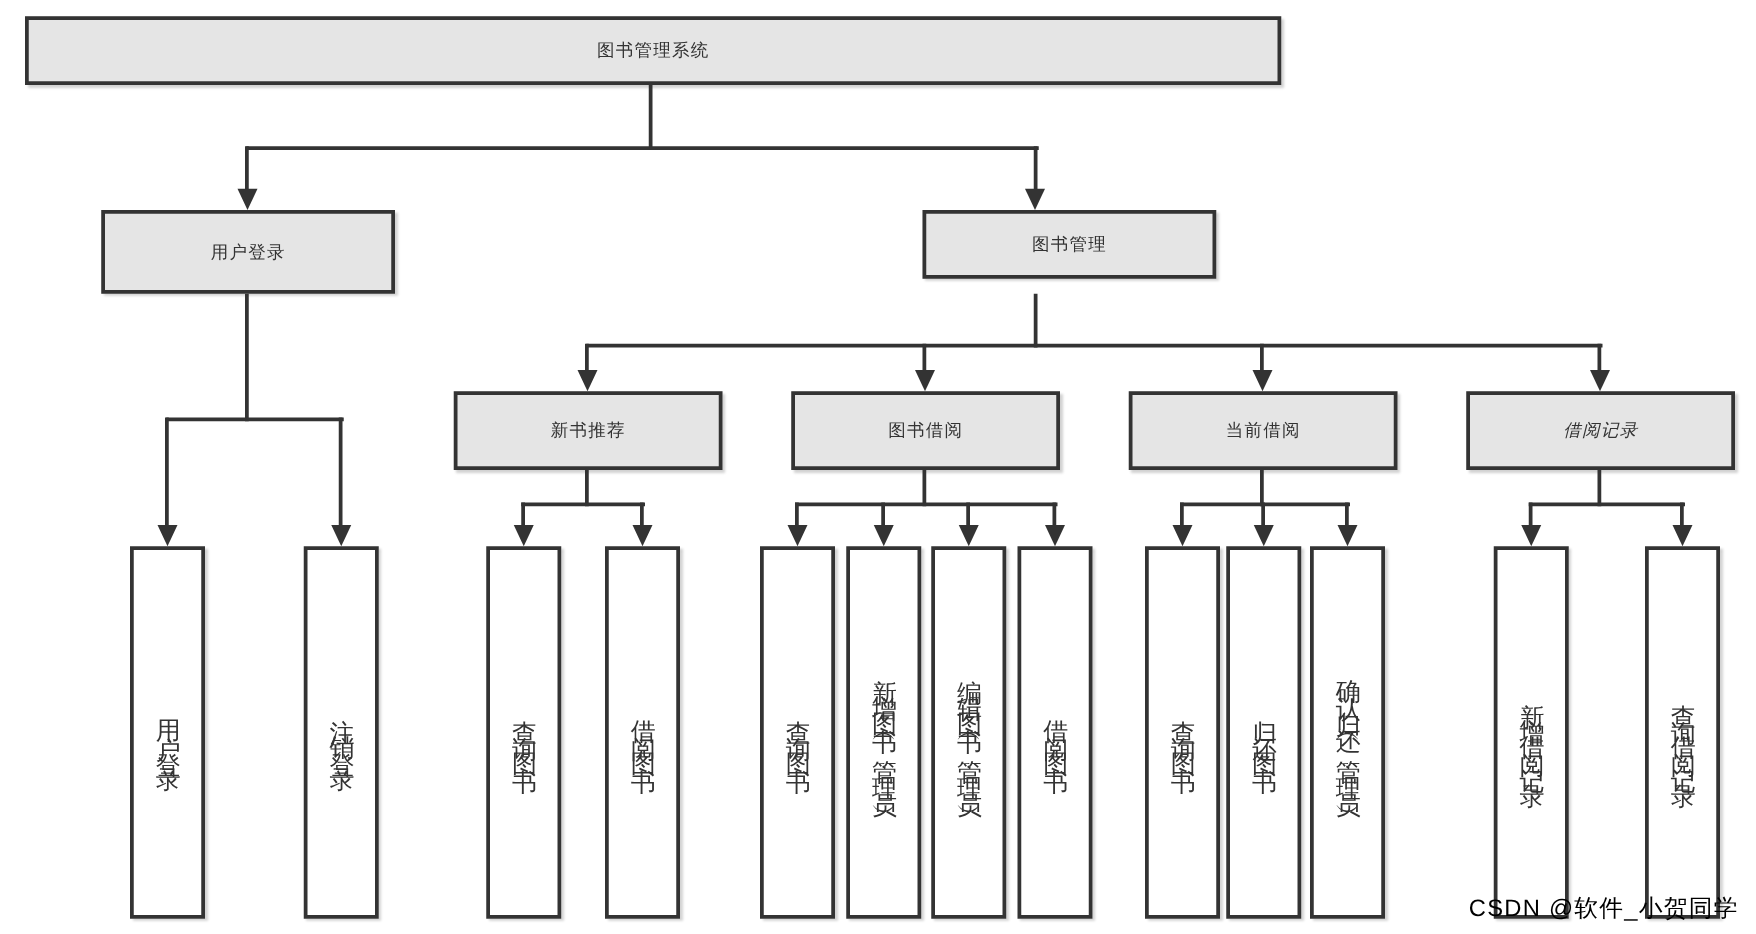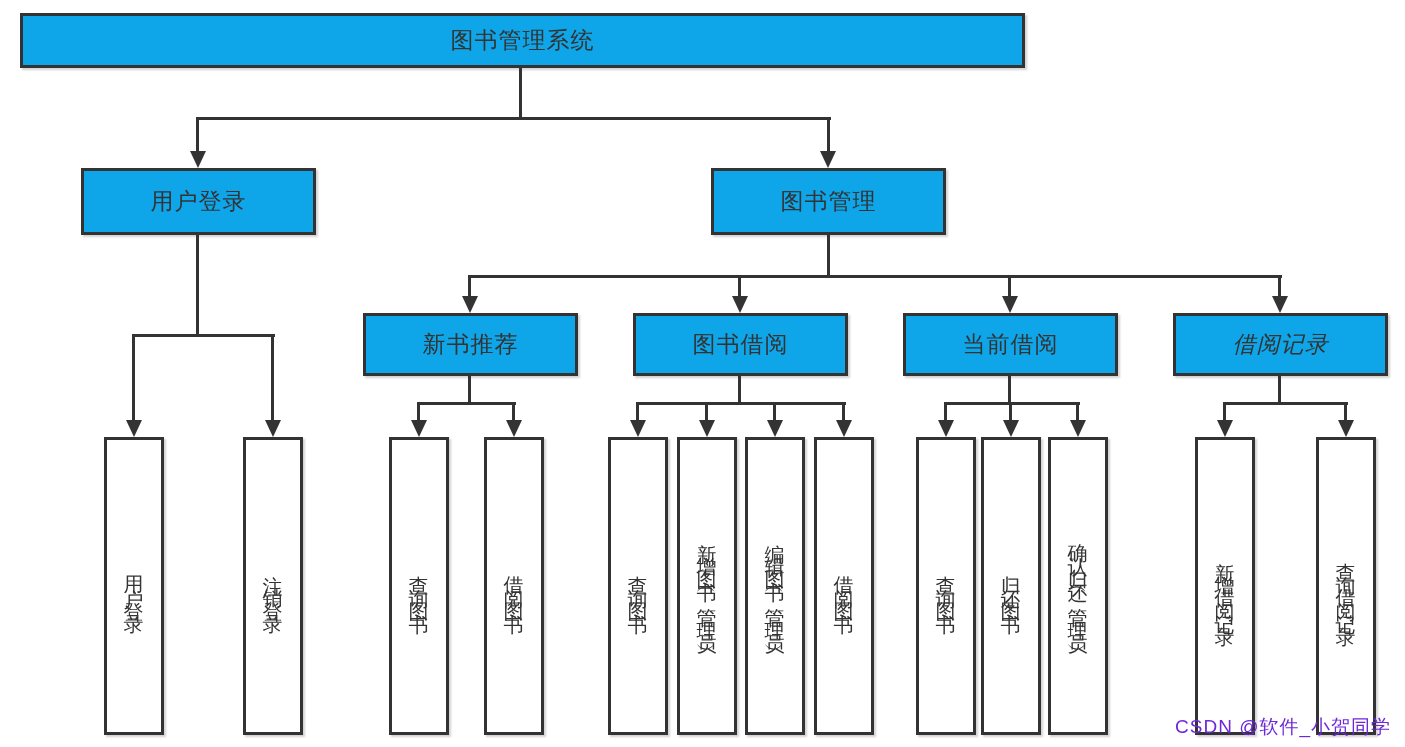--- a/index.html
+++ b/index.html
@@ -6,26 +6,26 @@
   #canvas{
     position:relative;
     width:1405px;height:747px;
     background:#ffffff;
     font-family:"Liberation Sans","DejaVu Sans",sans-serif;
     color:#333333;
     overflow:hidden;
   }
   .box{
     position:absolute;
-    background:#0ea5e9;
+    background:#e5e5e5;
     border:3px solid #333333;
     box-shadow:2px 2px 2px rgba(0,0,0,0.18);
     box-sizing:border-box;
     display:flex;align-items:center;justify-content:center;
-    font-size:23px;
+    font-size:14px;
     letter-spacing:1px;
     white-space:nowrap;
   }
   .vbox{
     position:absolute;
     top:437px;height:298px;width:60px;
     background:#ffffff;
     border:3px solid #333333;
     box-shadow:2px 2px 2px rgba(0,0,0,0.18);
     box-sizing:border-box;
@@ -42,41 +42,41 @@
   .arrow{
     position:absolute;width:0;height:0;
     border-left:8px solid transparent;
     border-right:8px solid transparent;
     border-top:17px solid #333333;
   }
   .watermark{
     position:absolute;
     top:714px;right:14px;
     font-size:19px;
-    color:#6d28d9;
+    color:#000000;
     letter-spacing:1px;
     white-space:nowrap;
   }
 </style>
 </head>
 <body>
 
 <div id="canvas">
 
   <div class="box" style="left:20px;top:13px;width:1005px;height:55px;">图书管理系统</div>
 
   <div class="vline" style="left:519px;top:68px;height:51px;"></div>
   <div class="hline" style="left:197px;top:117px;width:634px;"></div>
   <div class="vline" style="left:196px;top:117px;height:37px;"></div>
   <div class="arrow" style="left:190px;top:151px;"></div>
   <div class="vline" style="left:827px;top:117px;height:37px;"></div>
   <div class="arrow" style="left:820px;top:151px;"></div>
 
   <div class="box" style="left:81px;top:168px;width:235px;height:67px;">用户登录</div>
-  <div class="box" style="left:711px;top:168px;width:235px;height:67px;">图书管理</div>
+  <div class="box" style="left:738px;top:168px;width:235px;height:55px;">图书管理</div>
 
   <div class="vline" style="left:196px;top:235px;height:102px;"></div>
   <div class="hline" style="left:133px;top:334px;width:142px;"></div>
   <div class="vline" style="left:132px;top:334px;height:89px;"></div>
   <div class="arrow" style="left:126px;top:420px;"></div>
   <div class="vline" style="left:271px;top:334px;height:89px;"></div>
   <div class="arrow" style="left:265px;top:420px;"></div>
 
   <div class="vline" style="left:827px;top:235px;height:43px;"></div>
   <div class="hline" style="left:469px;top:275px;width:813px;"></div>

